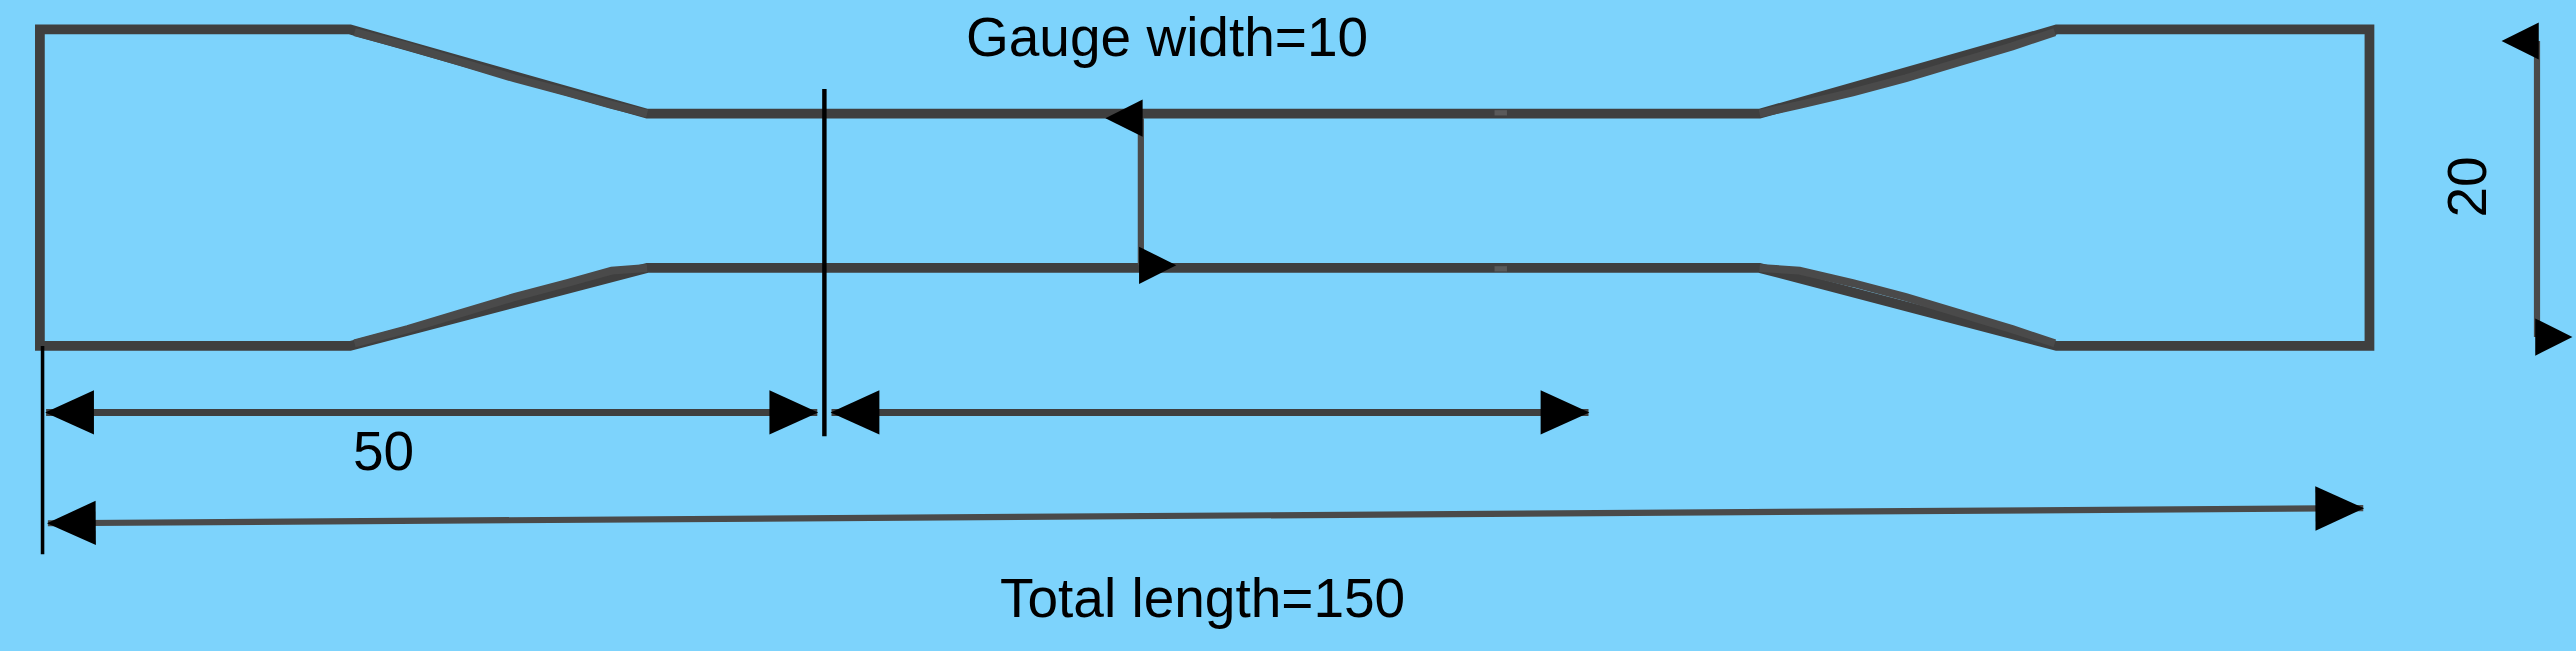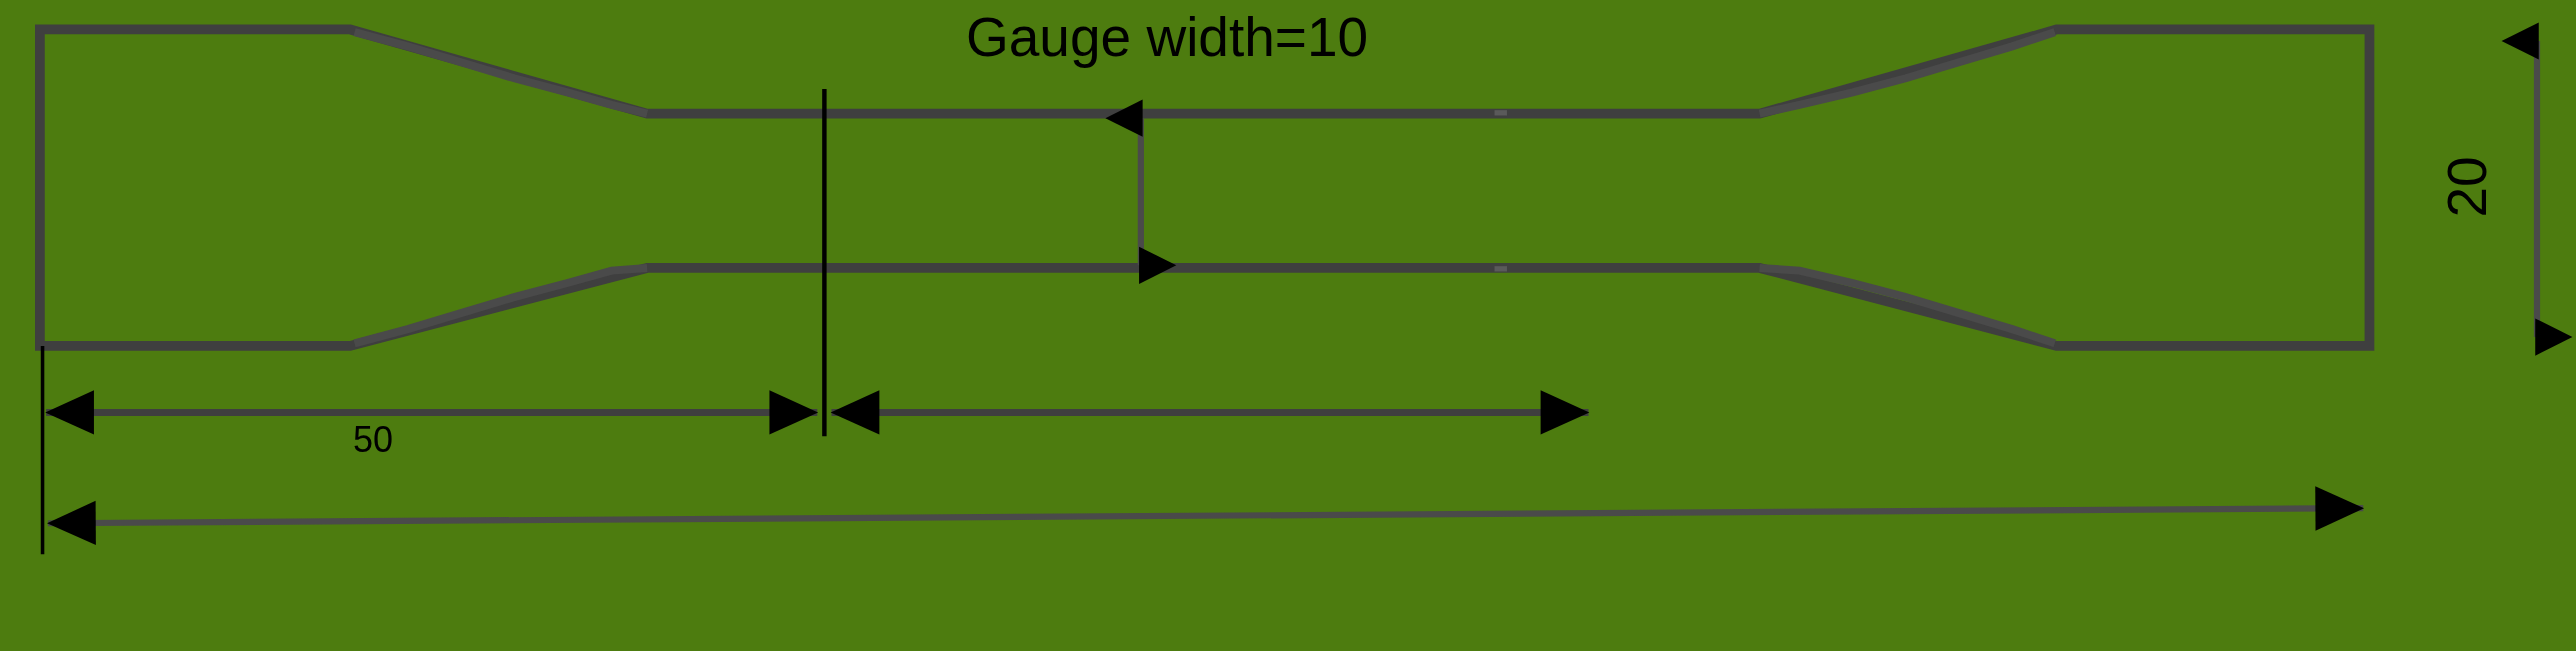--- a/index.html
+++ b/index.html
@@ -10,21 +10,21 @@
   body {
     width: 2576px;
     height: 652px;
     overflow: hidden;
     font-family: "Liberation Sans", sans-serif;
   }
   #stage {
     position: relative;
     width: 2576px;
     height: 652px;
-    background: #4d7c0f;
+    background: #7dd3fc;
   }
   #drawing {
     position: absolute;
     left: 0;
     top: 0;
     width: 2576px;
     height: 652px;
   }
   .lbl {
     position: absolute;
@@ -34,21 +34,21 @@
     font-weight: 400;
   }
   #label-gauge-width {
     left: 966px;
     top: 5.3px;
     font-size: 55px;
   }
   #label-50 {
     left: 353px;
     top: 419px;
-    font-size: 36px;
+    font-size: 55px;
   }
   #label-gauge-length {
     left: 964px;
     top: 419px;
     font-size: 55px;
   }
   #label-total-length {
     left: 1000px;
     top: 566px;
     font-size: 55px;
@@ -145,17 +145,18 @@
       <line x1="2862" y1="46" x2="2862" y2="380" stroke="#4a4a4a" stroke-width="7" marker-start="url(#ah-dn)" marker-end="url(#ah-up)" transform="rotate(180 2862 213)"></line>
     </g>
 
   </svg>
 
   <div class="lbl" id="label-gauge-width">Gauge width=10</div>
 
   <div class="lbl" id="label-50">50</div>
 
 
+  <div class="lbl" id="label-total-length">Total length=150</div>
 
   <div class="lbl" id="label-20">20</div>
 
 </div>
 
 
 </body></html>

